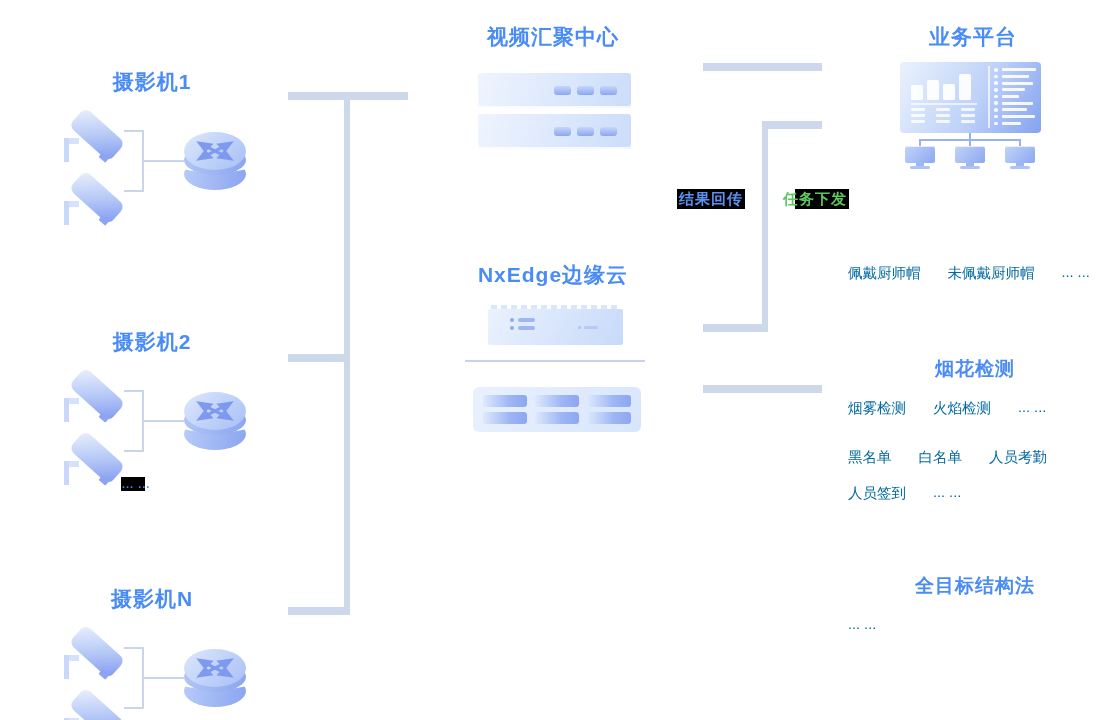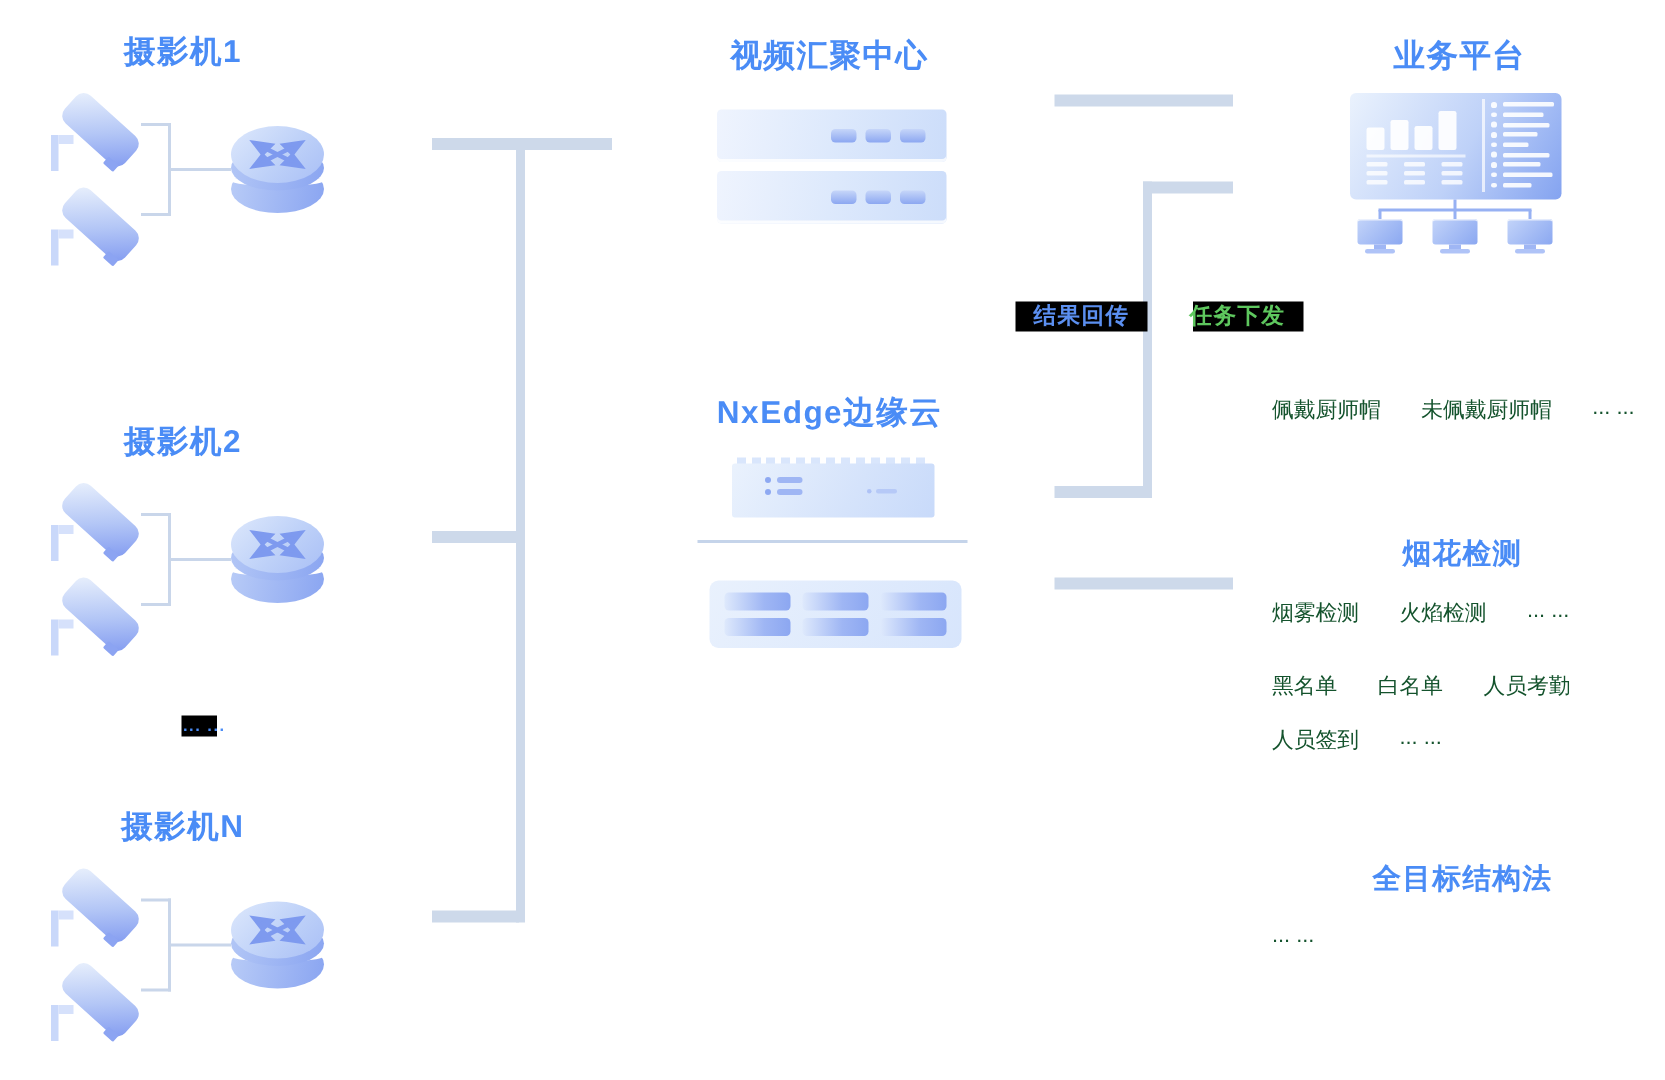--- a/index.html
+++ b/index.html
@@ -4,41 +4,41 @@
 <style>
   html,body{margin:0;padding:0;background:#fff;}
   .canvas{position:relative;width:1110px;height:720px;background:#fff;overflow:hidden;
           font-family:"Liberation Sans",sans-serif;}
   .canvas *{box-sizing:border-box;}
 
   
   .sec-title{position:absolute;text-align:center;font-size:21px;font-weight:bold;color:#4a8cf6;letter-spacing:1px;}
   .det-title{width:100%;text-align:center;font-size:19px;font-weight:bold;color:#4a8cf6;letter-spacing:1px;margin-bottom:17px;}
   .det{position:absolute;left:848px;width:254px;}
-  .det-row{display:flex;gap:27px;font-size:14.5px;color:#14532d;margin-bottom:17px;white-space:nowrap;}
+  .det-row{display:flex;gap:27px;font-size:14.5px;color:#0369a1;margin-bottom:17px;white-space:nowrap;}
 
   
   .bus{position:absolute;background:#cdd9ea;}
   .bus-top{left:288px;top:92px;width:120px;height:8px;}
   .bus-v{left:344px;top:98px;width:6px;height:517px;}
   .bus-stub2{left:288px;top:354px;width:58px;height:8px;}
   .bus-stubN{left:288px;top:607px;width:58px;height:8px;}
   .r-top{left:703px;top:63px;width:119px;height:8px;}
   .r-eh1{left:762px;top:121px;width:60px;height:8px;}
   .r-ev{left:762px;top:121px;width:6px;height:210px;}
   .r-eh2{left:703px;top:324px;width:65px;height:8px;}
   .r-bottom{left:703px;top:385px;width:119px;height:8px;}
 
   
-  .flow-label{position:absolute;top:201px;font-size:15px;font-weight:bold;letter-spacing:1px;line-height:20px;padding:0 12px;white-space:nowrap;}
+  .flow-label{position:absolute;top:189px;font-size:15px;font-weight:bold;letter-spacing:1px;line-height:20px;padding:0 2px;white-space:nowrap;}
   .flow-blue{left:677px;color:#5b8ff0;background:#000;}
   .flow-green{left:781px;color:#5ec75e;background:linear-gradient(90deg,transparent 0 14px,#000 14px);}
 
   
-  .camera-group{position:absolute;left:22px;width:200px;height:180px;}
+  .camera-group{position:absolute;left:52px;width:200px;height:180px;margin-top:48px;}
   .g1{top:18px}.g2{top:278px}.g3{top:535px}
   .group-title{position:absolute;top:2px;left:0;width:200px;text-align:center;font-size:21px;font-weight:bold;color:#4a8cf6;letter-spacing:1px;}
   .camera{position:absolute;width:66px;height:62px;}
   .cam-a{left:12px;top:40px;}
   .cam-b{left:12px;top:103px;}
   .cam-body{position:absolute;left:6px;top:16px;width:54px;height:25px;border-radius:7px;
             background:linear-gradient(135deg,#e6eefc 5%,#b3c6f6 55%,#8099f0 100%);
             transform:rotate(42deg);}
   .cam-body::after{content:'';position:absolute;right:2px;bottom:-3px;width:9px;height:6px;background:#8ca4f2;border-radius:1px;}
   .cam-mount-v{position:absolute;left:0;top:32px;width:5px;height:24px;background:#c9d8fa;}

